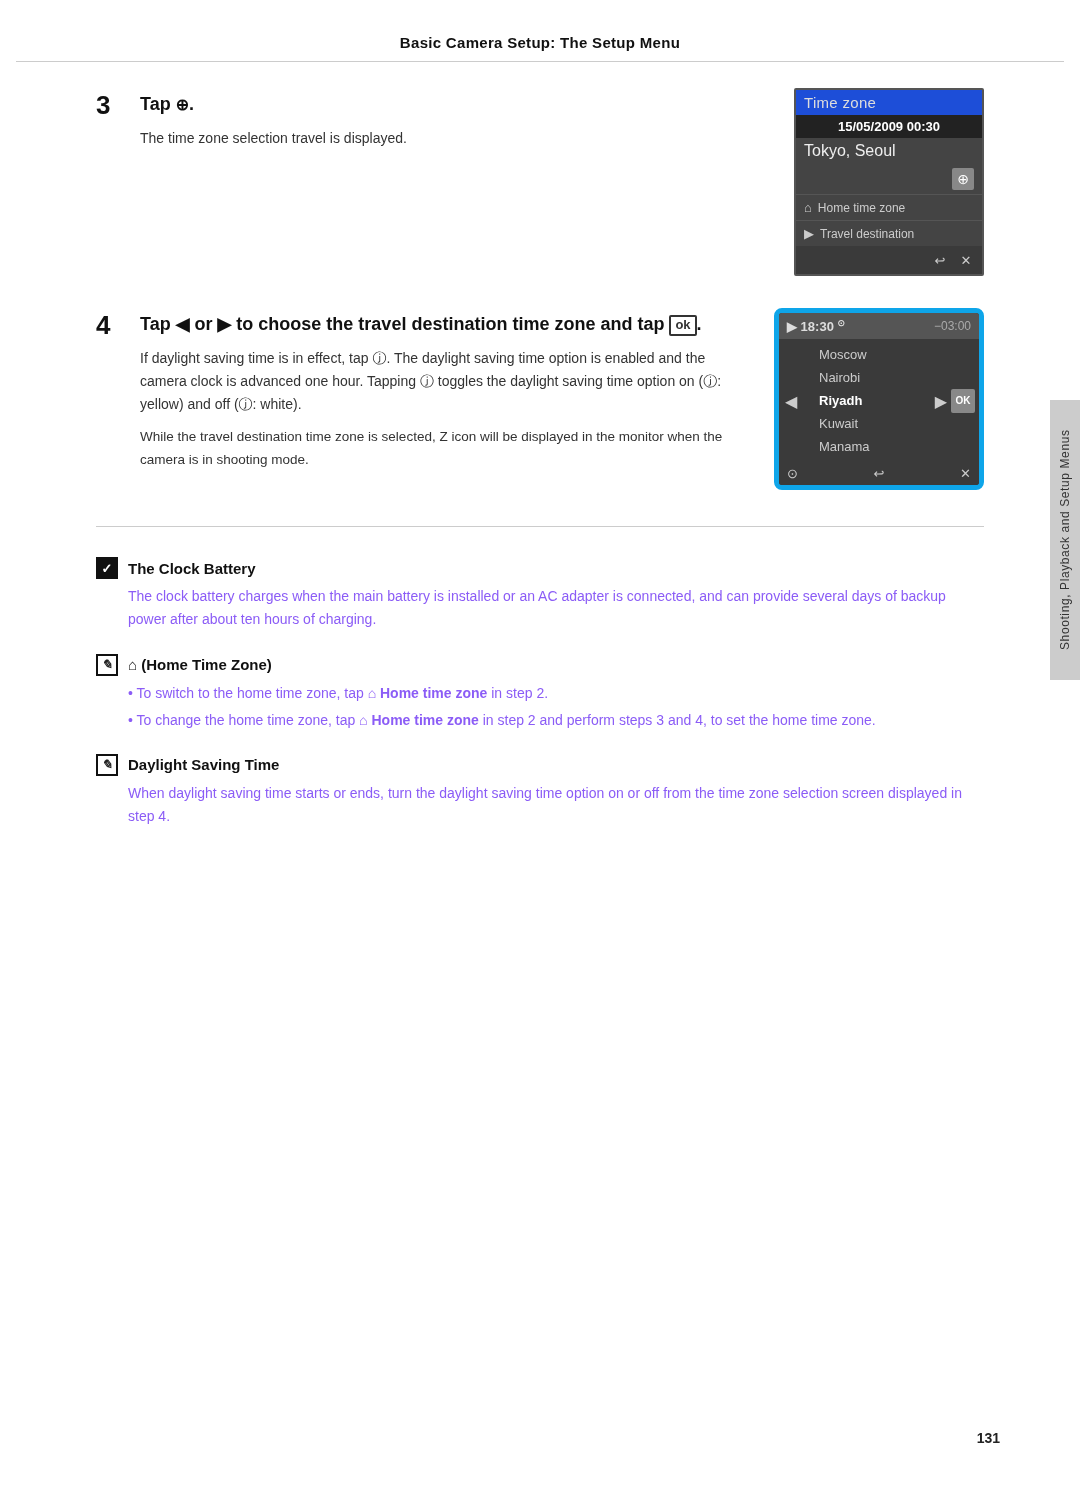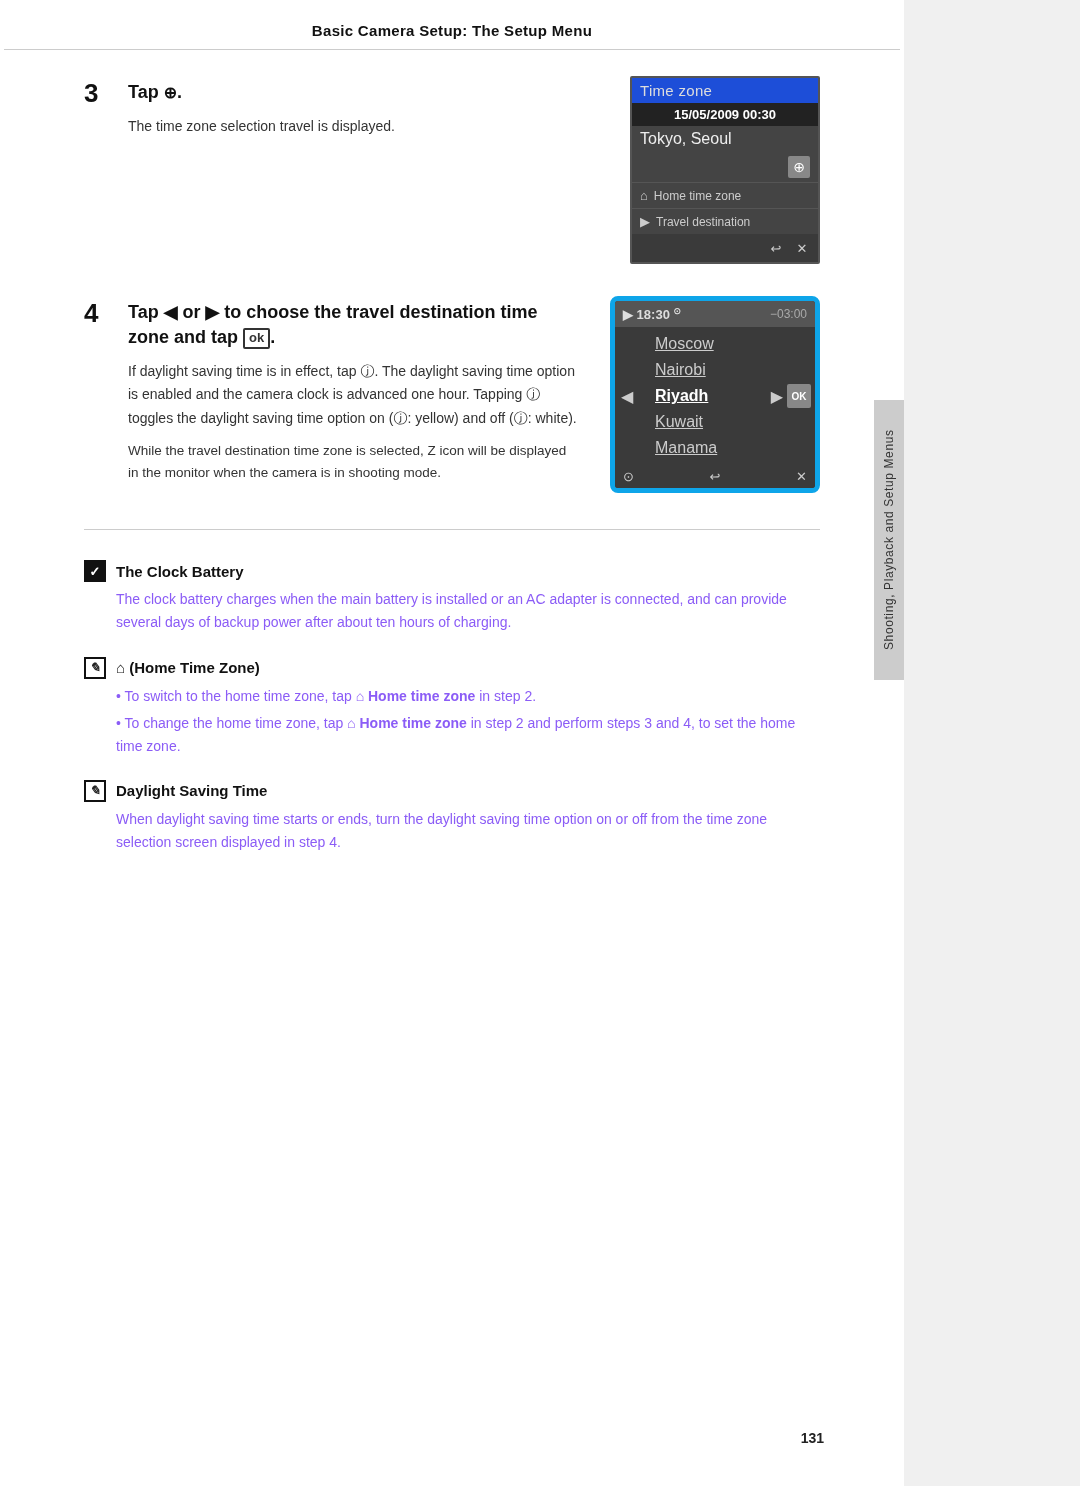--- a/index.html
+++ b/index.html
@@ -6,25 +6,25 @@
     body {
       width: 1080px;
       min-height: 1486px;
       background: #f0f0f0;
       font-family: 'Arial', sans-serif;
       font-size: 15px;
       color: #222;
       position: relative;
     }
     .page {
-      width: 904px;
+      width: 1080px;
       min-height: 1486px;
       background: #fff;
       position: relative;
-      padding: 4px;
+      padding: 16px;
     }
     
     .page-header {
       text-align: center;
       padding: 18px 60px 10px 60px;
       border-bottom: 1px solid #ccc;
       margin-bottom: 30px;
     }
     .page-header-title {
       font-size: 15px;
@@ -184,24 +184,23 @@
     .cs2-offset {
       color: #aaa;
       font-size: 12px;
     }
     .cs2-city-list {
       padding: 4px 0;
     }
     .cs2-city-item {
       padding: 4px 12px;
       color: #ccc;
-      font-size: 16px;
-      display: flex;
-      align-items: center;
-      text-decoration: underline;
+      font-size: 13px;
+      display: flex;
+      align-items: center;
     }
     .cs2-city-item.selected {
       color: #fff;
       font-weight: bold;
     }
     .cs2-bottom-row {
       display: flex;
       justify-content: space-between;
       align-items: center;
       padding: 4px 8px;

